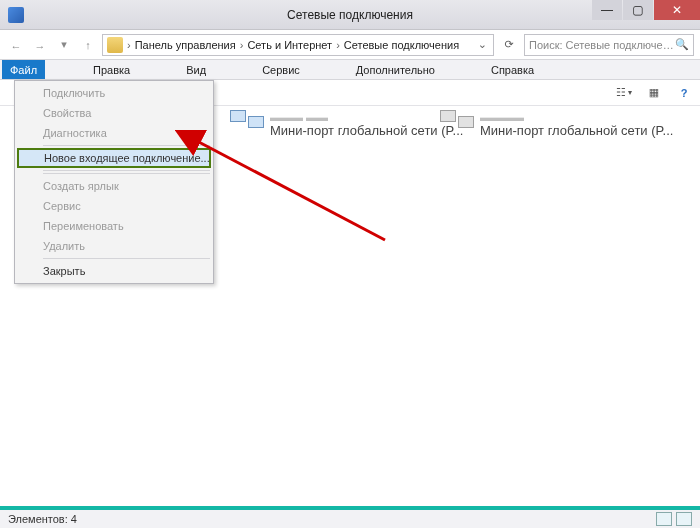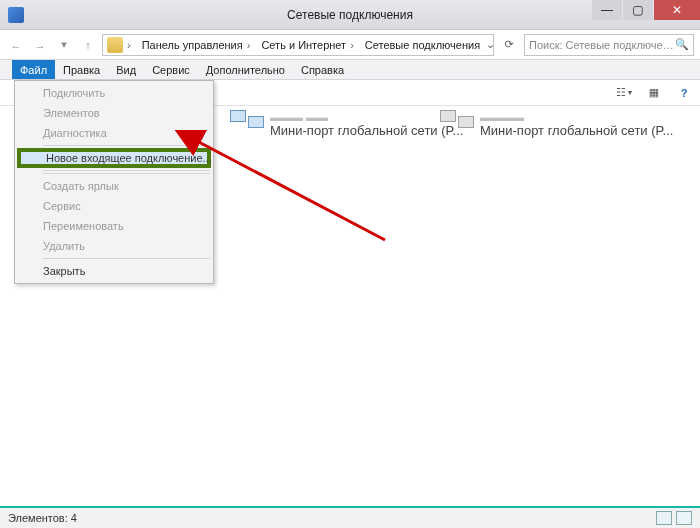--- a/index.html
+++ b/index.html
@@ -13,26 +13,26 @@
   .win-btn { width: 30px; height: 20px; display: flex; align-items: center; justify-content: center; font-size: 12px; background: #c8c8d0; margin-left: 1px; cursor: default; }
   .win-btn.close { background: #c75050; color: #fff; width: 46px; }
   .win-btn.min, .win-btn.max { background: #d3d3da; color: #222; }
 
   
   .navrow { height: 30px; border-bottom: 1px solid #d6d6da; display: flex; align-items: center; padding: 0 6px; gap: 4px; }
   .nav-arrow { width: 20px; height: 20px; display: flex; align-items: center; justify-content: center; color: #888; }
   .breadcrumb { flex: 1; height: 22px; border: 1px solid #c2c2c8; background: #fff; display: flex; align-items: center; padding: 0 4px; gap: 2px; overflow: hidden; }
   .bc-icon { width: 16px; height: 16px; background: linear-gradient(#f4d67a,#e0b84a); border-radius: 2px; flex-shrink: 0; }
   .bc-sep { color: #666; padding: 0 2px; }
-  .bc-item { color: #222; white-space: nowrap; margin-left: 7px; }
+  .bc-item { color: #222; white-space: nowrap; }
   .bc-refresh { width: 22px; text-align: center; color: #555; }
   .searchbox { width: 170px; height: 22px; border: 1px solid #c2c2c8; background: #fff; display: flex; align-items: center; padding: 0 4px; color: #888; justify-content: space-between; }
 
   
-  .menubar { height: 20px; background: #f2f2f5; border-bottom: 1px solid #d6d6da; display: flex; align-items: stretch; padding-left: 12px; }
+  .menubar { height: 20px; background: #f2f2f5; border-bottom: 1px solid #d6d6da; display: flex; align-items: stretch; padding-left: 2px; gap: 40px; }
   .menuitem { padding: 0 8px; display: flex; align-items: center; color: #222; }
   .menuitem.active { background: #1979ca; color: #fff; }
 
   
   .toolbar { height: 26px; border-bottom: 1px solid #e3e3e7; display: flex; align-items: center; justify-content: flex-end; padding-right: 8px; gap: 14px; color: #555; position: relative; }
   .tool-icon { width: 16px; height: 16px; display: flex; align-items: center; justify-content: center; }
 
   
   .content { position: absolute; left: 0; right: 0; top: 106px; bottom: 22px; background: #fff; overflow: hidden; }
   .conn-item { position: absolute; display: flex; align-items: center; gap: 6px; width: 200px; }
@@ -41,28 +41,28 @@
   .conn-icon .mon.a { left: 0; top: 0; }
   .conn-icon .mon.b { right: 0; top: 6px; }
   .conn-icon.disabled .mon { background: #e2e2e2; border-color: #a0a0a0; }
   .conn-text .line1 { color: #bfbfbf; font-size: 11px; }
   .conn-text .line2 { color: #444; font-size: 13px; white-space: nowrap; }
 
   
   .dropdown { position: absolute; left: 14px; top: 80px; width: 200px; background: #f3f3f3; border: 1px solid #b7b7bd; box-shadow: 2px 2px 4px rgba(0,0,0,0.2); padding: 2px; z-index: 10; }
   .dd-item { height: 20px; display: flex; align-items: center; padding-left: 26px; color: #333; position: relative; white-space: nowrap; }
   .dd-item.disabled { color: #9b9b9b; }
-  .dd-item.highlight { background: #d5e7f7; border: 4px solid #4d7c0f; padding-left: 25px; height: 20px; }
+  .dd-item.highlight { background: #d5e7f7; border: 2px solid #4d7c0f; padding-left: 25px; height: 20px; }
   .dd-sep { height: 1px; background: #d4d4d8; margin: 2px 1px 2px 26px; }
 
   
   .arrow-svg { position: absolute; left: 175px; top: 130px; width: 220px; height: 120px; z-index: 20; pointer-events: none; }
 
   
-  .statusbar { position: absolute; left: 0; right: 0; bottom: 0; height: 22px; border-top: 2px solid #14b8a6; background: #f2f2f5; display: flex; align-items: center; justify-content: space-between; padding: 0 8px; color: #333; }
+  .statusbar { position: absolute; left: 0; right: 0; bottom: 0; height: 22px; border-top: 4px solid #14b8a6; background: #f2f2f5; display: flex; align-items: center; justify-content: space-between; padding: 0 8px; color: #333; }
   .status-icons { display: flex; gap: 4px; }
   .status-icons .sq { width: 16px; height: 14px; border: 1px solid #8aa; background: #e8f4f8; }
 </style>
 </head>
 <body>
 
 <div class="titlebar">
   <div class="app-icon"></div>
   <div class="title">Сетевые подключения</div>
   <div class="win-controls">
@@ -143,21 +143,21 @@
     </div>
     <div class="conn-text">
       <div class="line1">▬▬▬▬</div>
       <div class="line2">Мини-порт глобальной сети (P...</div>
     </div>
   </div>
 </div>
 
 <div class="dropdown">
   <div class="dd-item disabled">Подключить</div>
-  <div class="dd-item disabled">Элементов</div>
+  <div class="dd-item disabled">Свойства</div>
   <div class="dd-item disabled">Диагностика</div>
   <div class="dd-sep"></div>
   <div class="dd-item highlight">Новое входящее подключение...</div>
   <div class="dd-sep"></div>
   <div class="dd-sep"></div>
   <div class="dd-item disabled">Создать ярлык</div>
   <div class="dd-item disabled">Сервис</div>
   <div class="dd-item disabled">Переименовать</div>
   <div class="dd-item disabled">Удалить</div>
   <div class="dd-sep"></div>

